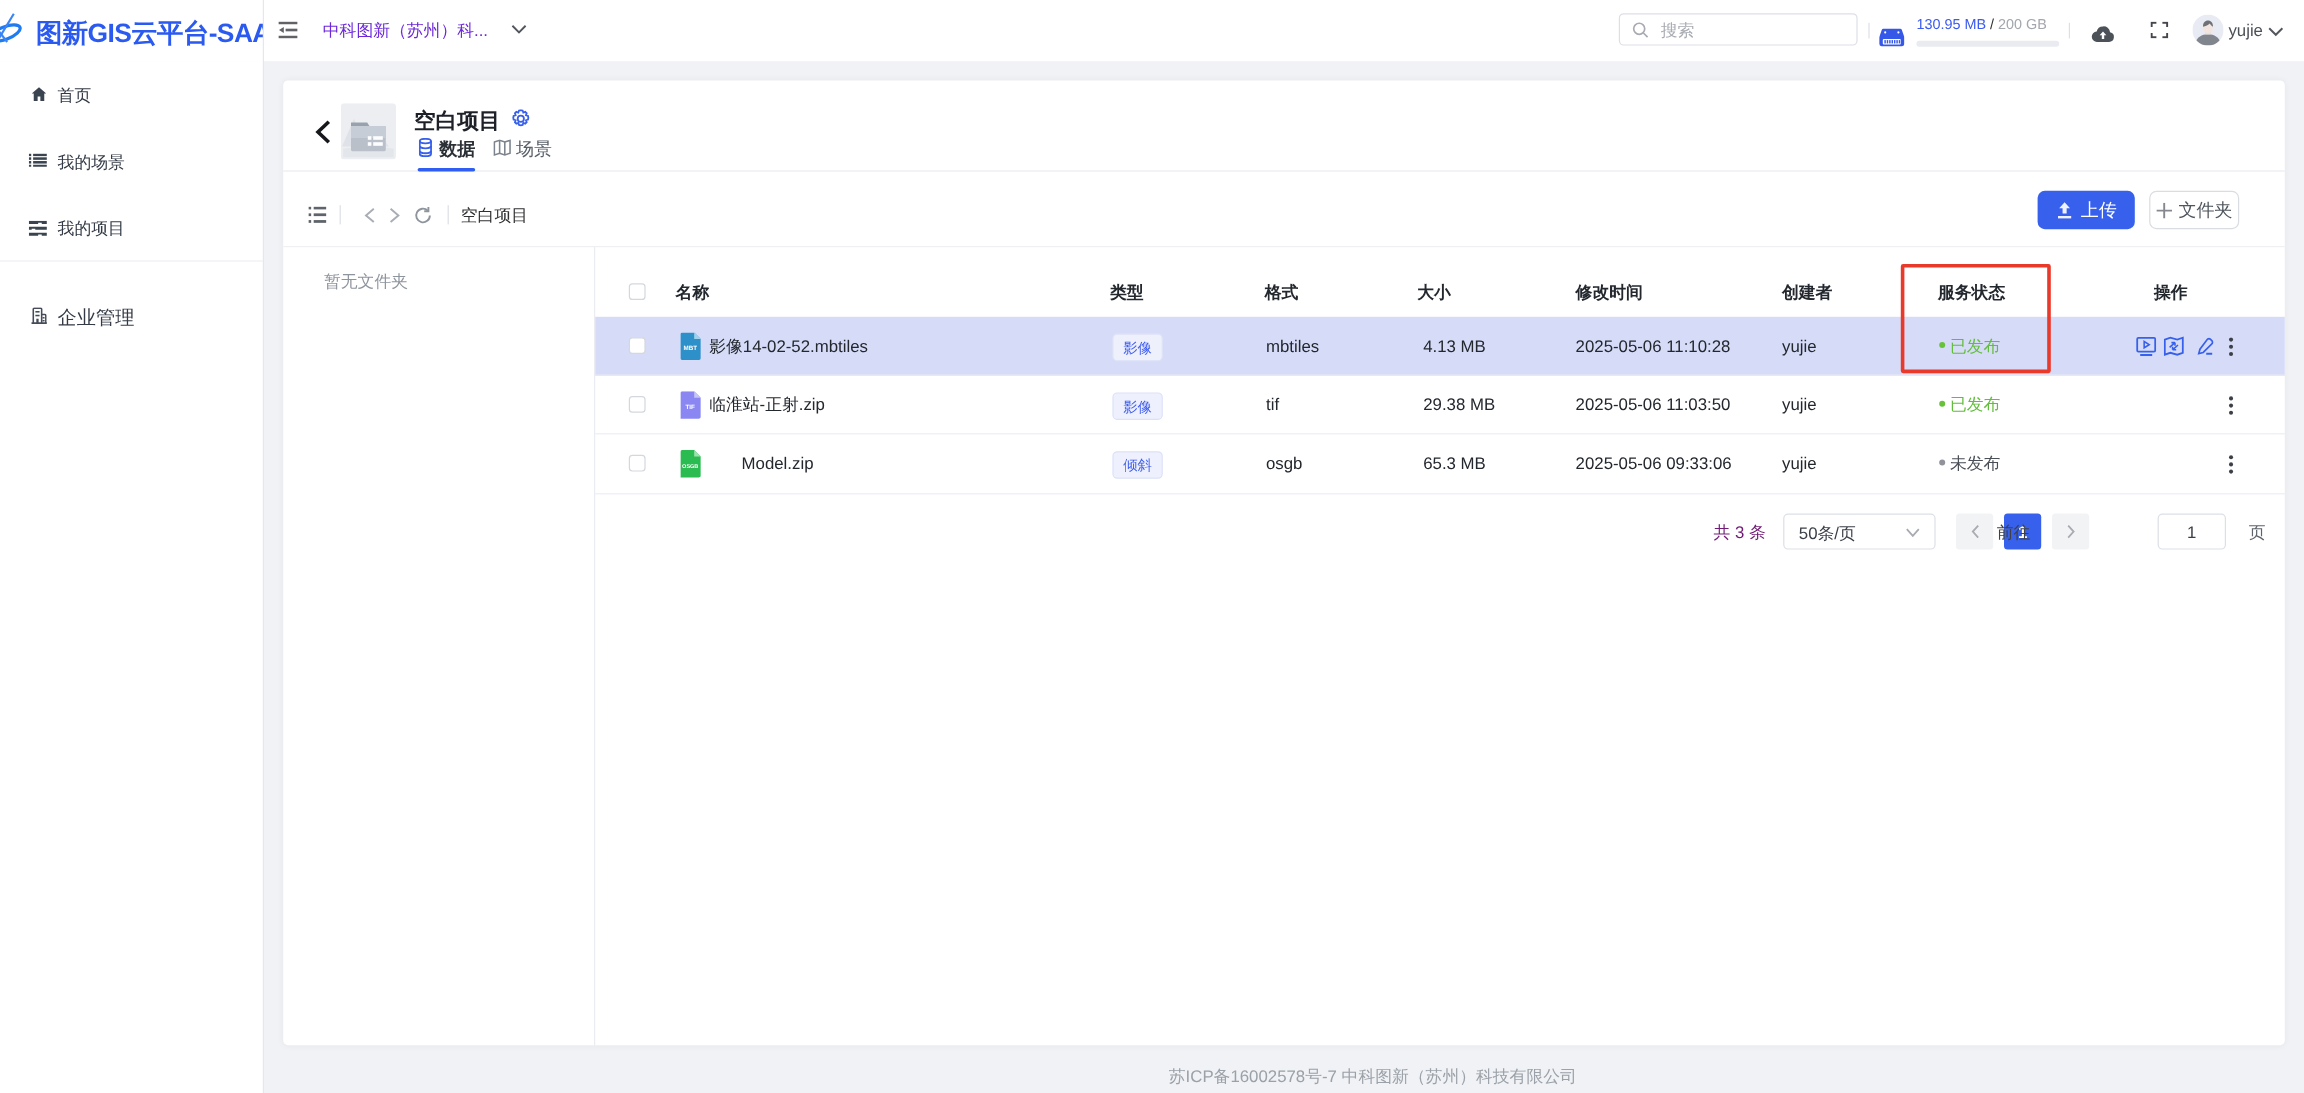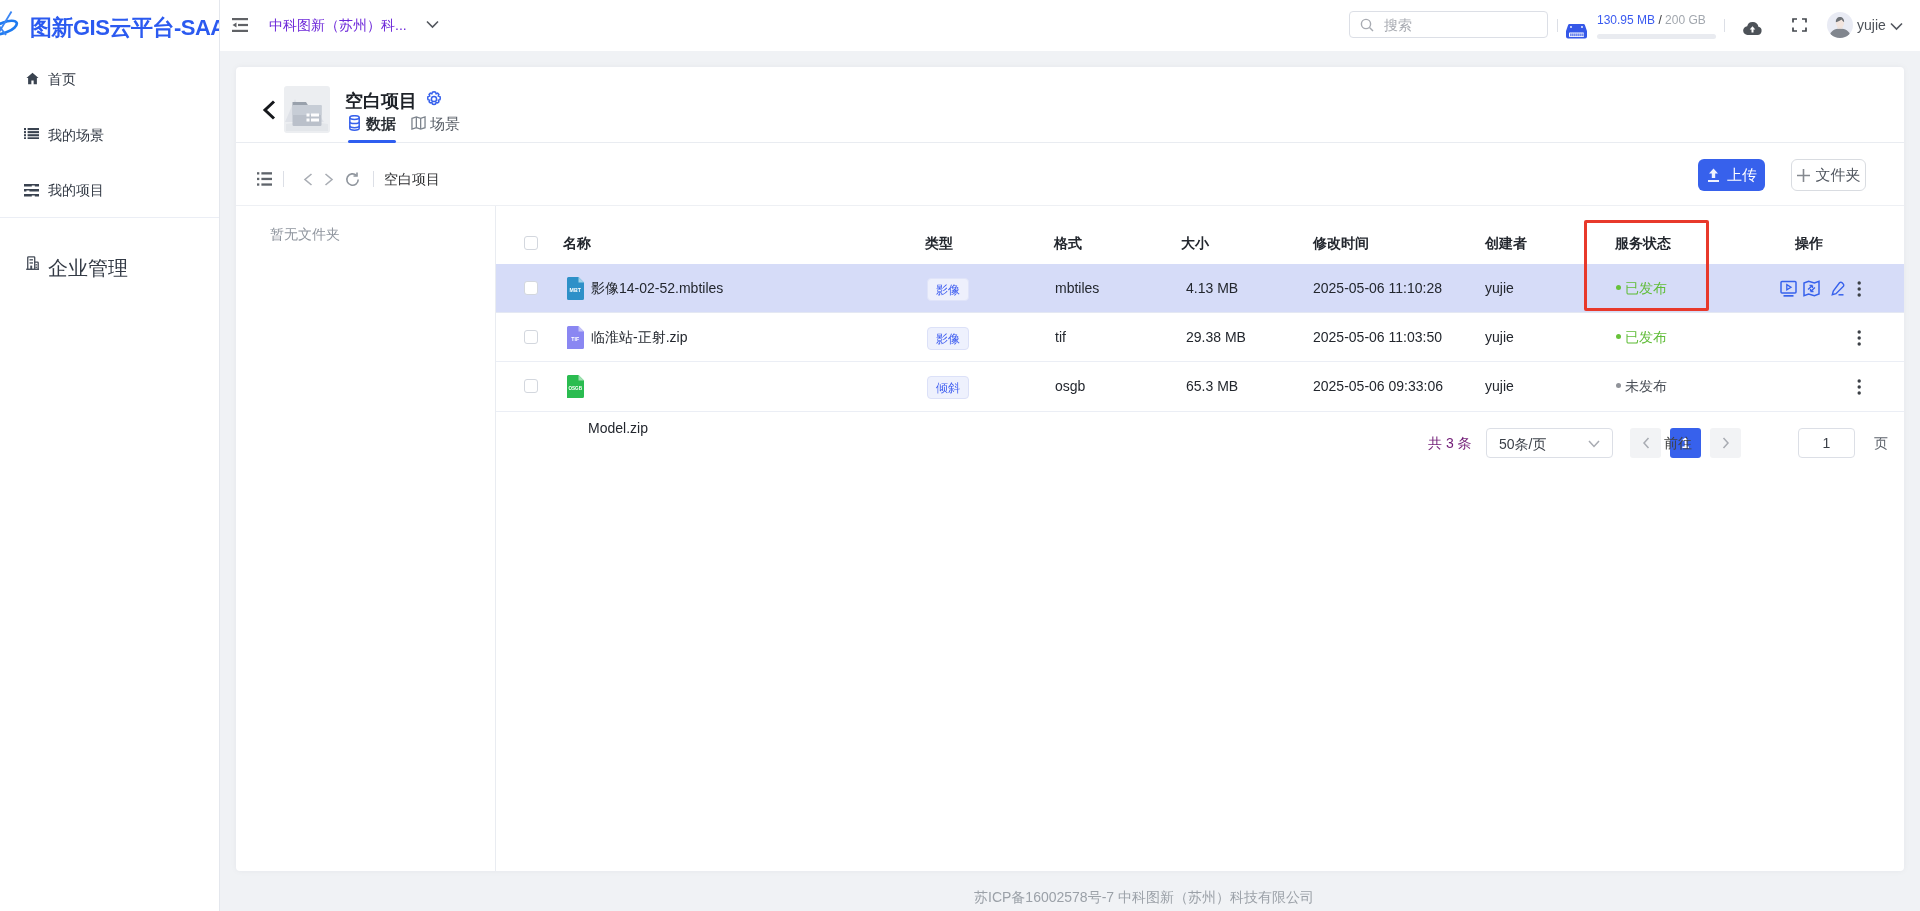--- a/index.html
+++ b/index.html
@@ -140,21 +140,21 @@
       <path d="M0.2 15.2 h15.3" stroke-width="1.6"></path>
     </g>
     <g fill="#454c58">
       <rect x="4" y="3.6" width="4" height="1.5"></rect>
       <rect x="4" y="7.2" width="4" height="1.5"></rect>
       <rect x="4.9" y="11" width="2.2" height="4.2"></rect>
       <rect x="10.8" y="9.4" width="2" height="1.4"></rect>
         <rect x="10.8" y="12.2" width="2" height="1.4"></rect>
     </g>
   </svg>
-  <div class="abs" style="left:48px;top:255px;font-size:20px;color:#333a45;">企业管理</div>
+  <div class="abs" style="left:48px;top:255px;font-size:16px;color:#333a45;">企业管理</div>
 
   <div class="abs" style="left:236px;top:67px;width:1668px;height:804px;background:#fff;border-radius:4px;box-shadow:0 0 6px rgba(31,45,61,.05);"></div>
 
   <svg class="abs" style="left:262px;top:100px;" width="14" height="20" viewBox="0 0 14 20">
     <path d="M12 1.5 L3 10 L12 18.5" fill="none" stroke="#16181c" stroke-width="3"></path>
   </svg>
 
   <svg class="abs" style="left:284px;top:86px;" width="46" height="47" viewBox="0 0 46 47">
     <rect width="46" height="47" rx="3" fill="#eceef1"></rect>
     <path d="M1 36 L11 13 L21 36 Z" fill="#dfe2e8"></path>
@@ -211,21 +211,21 @@
   <svg class="abs" style="left:324px;top:173px;" width="10" height="13" viewBox="0 0 10 13">
     <path d="M1.5 1 L8 6.5 L1.5 12" fill="none" stroke="#a9adb4" stroke-width="1.6"></path>
   </svg>
   <svg class="abs" style="left:345px;top:172px;" width="15" height="15" viewBox="0 0 15 15">
     <path d="M13.2 7.5 a5.7 5.7 0 1 1 -1.7 -4" fill="none" stroke="#8f959d" stroke-width="1.6"></path>
     <path d="M12 0.5 v3.5 h-3.5" fill="none" stroke="#8f959d" stroke-width="1.6"></path>
   </svg>
   <div class="abs" style="left:373px;top:171px;width:1px;height:16px;background:#dcdfe6;"></div>
   <div class="abs" style="left:384px;top:171px;font-size:14px;color:#303133;">空白项目</div>
 
-  <div class="abs flex" style="left:1698px;top:159px;width:67px;height:32px;background:#3761ec;border-radius:6px;justify-content:center;">
+  <div class="abs flex" style="left:1698px;top:159px;width:81px;height:32px;background:#3761ec;border-radius:6px;justify-content:center;">
     <svg width="15" height="15" viewBox="0 0 15 15" style="margin-right:6px;">
       <path d="M7.5 0.5 L12 5.5 H9.2 V10 H5.8 V5.5 H3 Z" fill="#fff" opacity=".92"></path>
       <rect x="2" y="12" width="11" height="2" fill="#fff" opacity=".92"></rect>
     </svg>
     <span style="font-size:15px;color:#fff;">上传</span>
   </div>
   <div class="abs flex" style="left:1791px;top:159px;width:75px;height:32px;background:#fff;border:1px solid #d9dce1;border-radius:6px;justify-content:center;">
     <svg width="13" height="13" viewBox="0 0 13 13" style="margin-right:6px;">
       <path d="M6.5 0 V13 M0 6.5 H13" stroke="#85898f" stroke-width="1.6"></path>
     </svg>
@@ -303,21 +303,21 @@
       <circle cx="2.2" cy="14" r="1.7" fill="#3c4046"></circle>
   </svg>
 
   <div class="abs" style="left:496px;top:411px;width:1408px;height:1px;background:#ebeef5;"></div>
   <div class="abs" style="left:524px;top:379px;width:14px;height:14px;border:1px solid #d3d7de;border-radius:3px;background:#fff;"></div>
   <svg class="abs" style="left:567px;top:375px;" width="17" height="23" viewBox="0 0 17 23">
     <path d="M0 1.5 A1.5 1.5 0 0 1 1.5 0 H11.5 L17 5.5 V21.5 A1.5 1.5 0 0 1 15.5 23 A1.5 1.5 0 0 1 0 21.5 Z" fill="#2abc50"></path>
     <path d="M11.5 0 L17 5.5 H11.5 Z" fill="#9fe0b0"></path>
     <text x="8.2" y="14.8" font-size="4.6" font-weight="bold" fill="#fff" text-anchor="middle" font-family="Liberation Sans,sans-serif">OSGB</text>
   </svg>
-  <div class="abs td" style="left:588px;top:378px;margin-top:42px;">Model.zip</div>
+  <div class="abs td" style="left:618px;top:378px;">Model.zip</div>
   <div class="abs tag" style="left:927px;top:376px;">倾斜</div>
   <div class="abs td" style="left:1055px;top:378px;">osgb</div>
   <div class="abs td" style="left:1186px;top:378px;">65.3 MB</div>
   <div class="abs td" style="left:1313px;top:378px;">2025-05-06 09:33:06</div>
   <div class="abs td" style="left:1485px;top:378px;">yujie</div>
   <div class="abs" style="left:1616px;top:383px;width:5px;height:5px;border-radius:50%;background:#909399;"></div>
   <div class="abs" style="left:1625px;top:378px;font-size:14px;color:#4a4f57;">未发布</div>
   <svg class="abs" style="left:1857px;top:379px;" width="5" height="16" viewBox="0 0 5 16">
     <circle cx="2.2" cy="2" r="1.7" fill="#3c4046"></circle>
       <circle cx="2.2" cy="8" r="1.7" fill="#3c4046"></circle>

